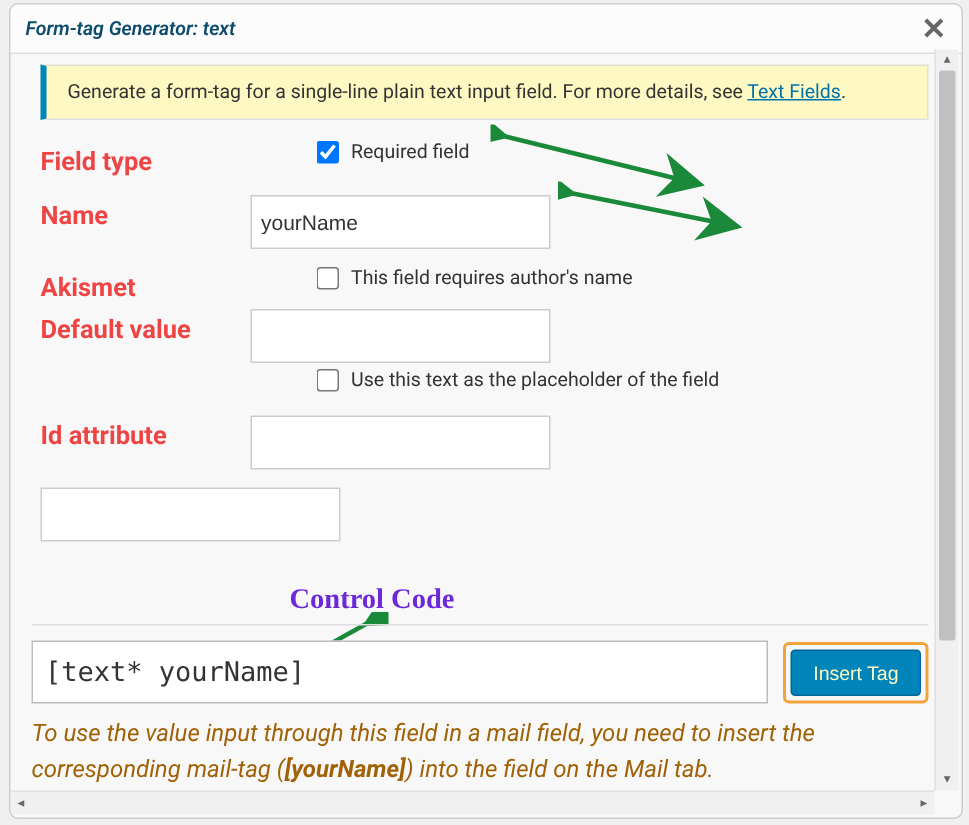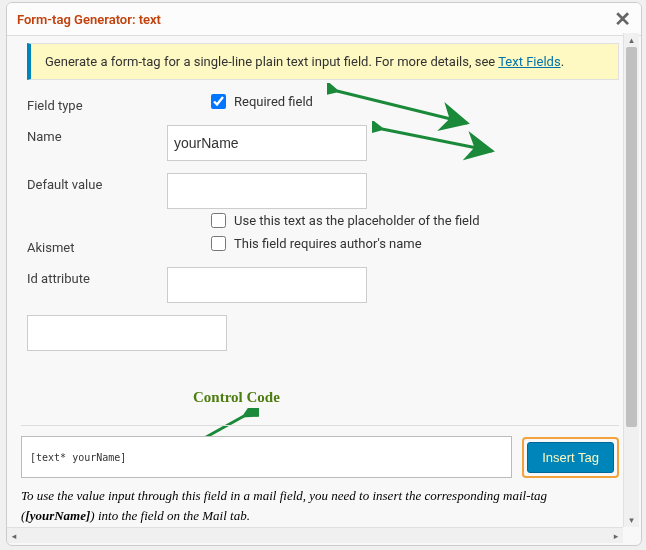--- a/index.html
+++ b/index.html
@@ -27,21 +27,22 @@
     background: #fcfcfc;
     border-bottom: 1px solid #ddd;
     padding: 6px 10px;
     display: flex;
     align-items: center;
     justify-content: space-between;
   }
   .titlebar h1 {
     font-size: 13px;
     font-weight: 600;
-    color: #c2410c;
+    color: #0c4a6e;
+    font-style: italic;
   }
   .close-x {
     font-size: 20px;
     color: #666;
     cursor: pointer;
     line-height: 1;
     font-weight: bold;
   }
   .scroll-area {
     position: absolute;
@@ -105,23 +106,23 @@
   }
   .info-banner a { color: #0073aa; text-decoration: underline; }
   .form-grid { padding: 0 6px; }
   .row {
     display: flex;
     align-items: flex-start;
     margin-bottom: 4px;
   }
   .row .lab {
     width: 140px;
-    font-weight: 400;
-    color: #404040;
-    font-size: 13px;
+    font-weight: 700;
+    color: #ef4444;
+    font-size: 17px;
     padding-top: 4px;
   }
   .row .ctl { flex: 1; }
   .chk-line {
     display: flex;
     align-items: center;
     gap: 8px;
     margin-bottom: 4px;
     font-size: 13px;
     color: #333;
@@ -135,22 +136,22 @@
     font-size: 14px;
     border: 1px solid #ccc;
     background: #fff;
     color: #333;
   }
   .gap { height: 8px; }
   .annot {
     position: absolute;
     font-family: Georgia, 'Times New Roman', serif;
     font-weight: 700;
-    font-size: 15px;
-    color: #4d7c0f;
+    font-size: 19px;
+    color: #6d28d9;
     pointer-events: none;
   }
   .footer-zone {
     position: absolute;
     left: 14px; right: 22px;
     bottom: 20px;
   }
   .footer-zone hr {
     border: none;
     border-top: 1px solid #ddd;
@@ -160,45 +161,44 @@
     display: flex;
     gap: 10px;
     align-items: center;
     margin-bottom: 8px;
   }
   .code-input {
     flex: 1;
     height: 32px;
     padding: 20px 8px;
     font-family: Menlo, Consolas, monospace;
-    font-size: 10px;
+    font-size: 18px;
     border: 1px solid #bbb;
     background: #fff;
     color: #333;
   }
   .insert-btn-wrap {
     border: 2px solid #f2a33c;
     border-radius: 4px;
     padding: 3px;
   }
   .insert-btn {
     background: #0085ba;
     color: #fef9c3;
     border: 1px solid #006799;
     border-radius: 3px;
     padding: 7px 14px;
     font-size: 13px;
     cursor: pointer;
   }
   .hint {
-    font-size: 13px;
+    font-size: 16px;
     font-style: italic;
-    color: #000000;
+    color: #a16207;
     line-height: 1.5;
-    font-family: Liberation Serif, serif;
   }
   .hint b { font-weight: 700; font-style: italic; }
   .arrow-svg { position: absolute; pointer-events: none; }
 </style>
 </head>
 <body>
 
 <div class="modal">
 
   <div class="titlebar">
@@ -227,37 +227,37 @@
 
       <div class="row">
         <div class="lab">Name</div>
         <div class="ctl">
           <input type="text" class="txt" value="yourName" style="">
         </div>
       </div>
       <div class="gap"></div>
 
       <div class="row">
+        <div class="lab">Akismet</div>
+        <div class="ctl">
+          <label class="chk-line">
+            <input type="checkbox" style="">
+            <span>This field requires author's name</span>
+          </label>
+        </div>
+      </div>
+
+      <div class="row">
         <div class="lab">Default value</div>
         <div class="ctl">
           <input type="text" class="txt" value="" style="">
           <div style="height:4px"></div>
           <label class="chk-line">
             <input type="checkbox" style="">
             <span>Use this text as the placeholder of the field</span>
-          </label>
-        </div>
-      </div>
-
-      <div class="row">
-        <div class="lab">Akismet</div>
-        <div class="ctl">
-          <label class="chk-line">
-            <input type="checkbox" style="">
-            <span>This field requires author's name</span>
           </label>
         </div>
       </div>
       <div class="gap"></div>
 
       <div class="row">
         <div class="lab">Id attribute</div>
         <div class="ctl">
           <input type="text" class="txt" value="" style="">
         </div>

